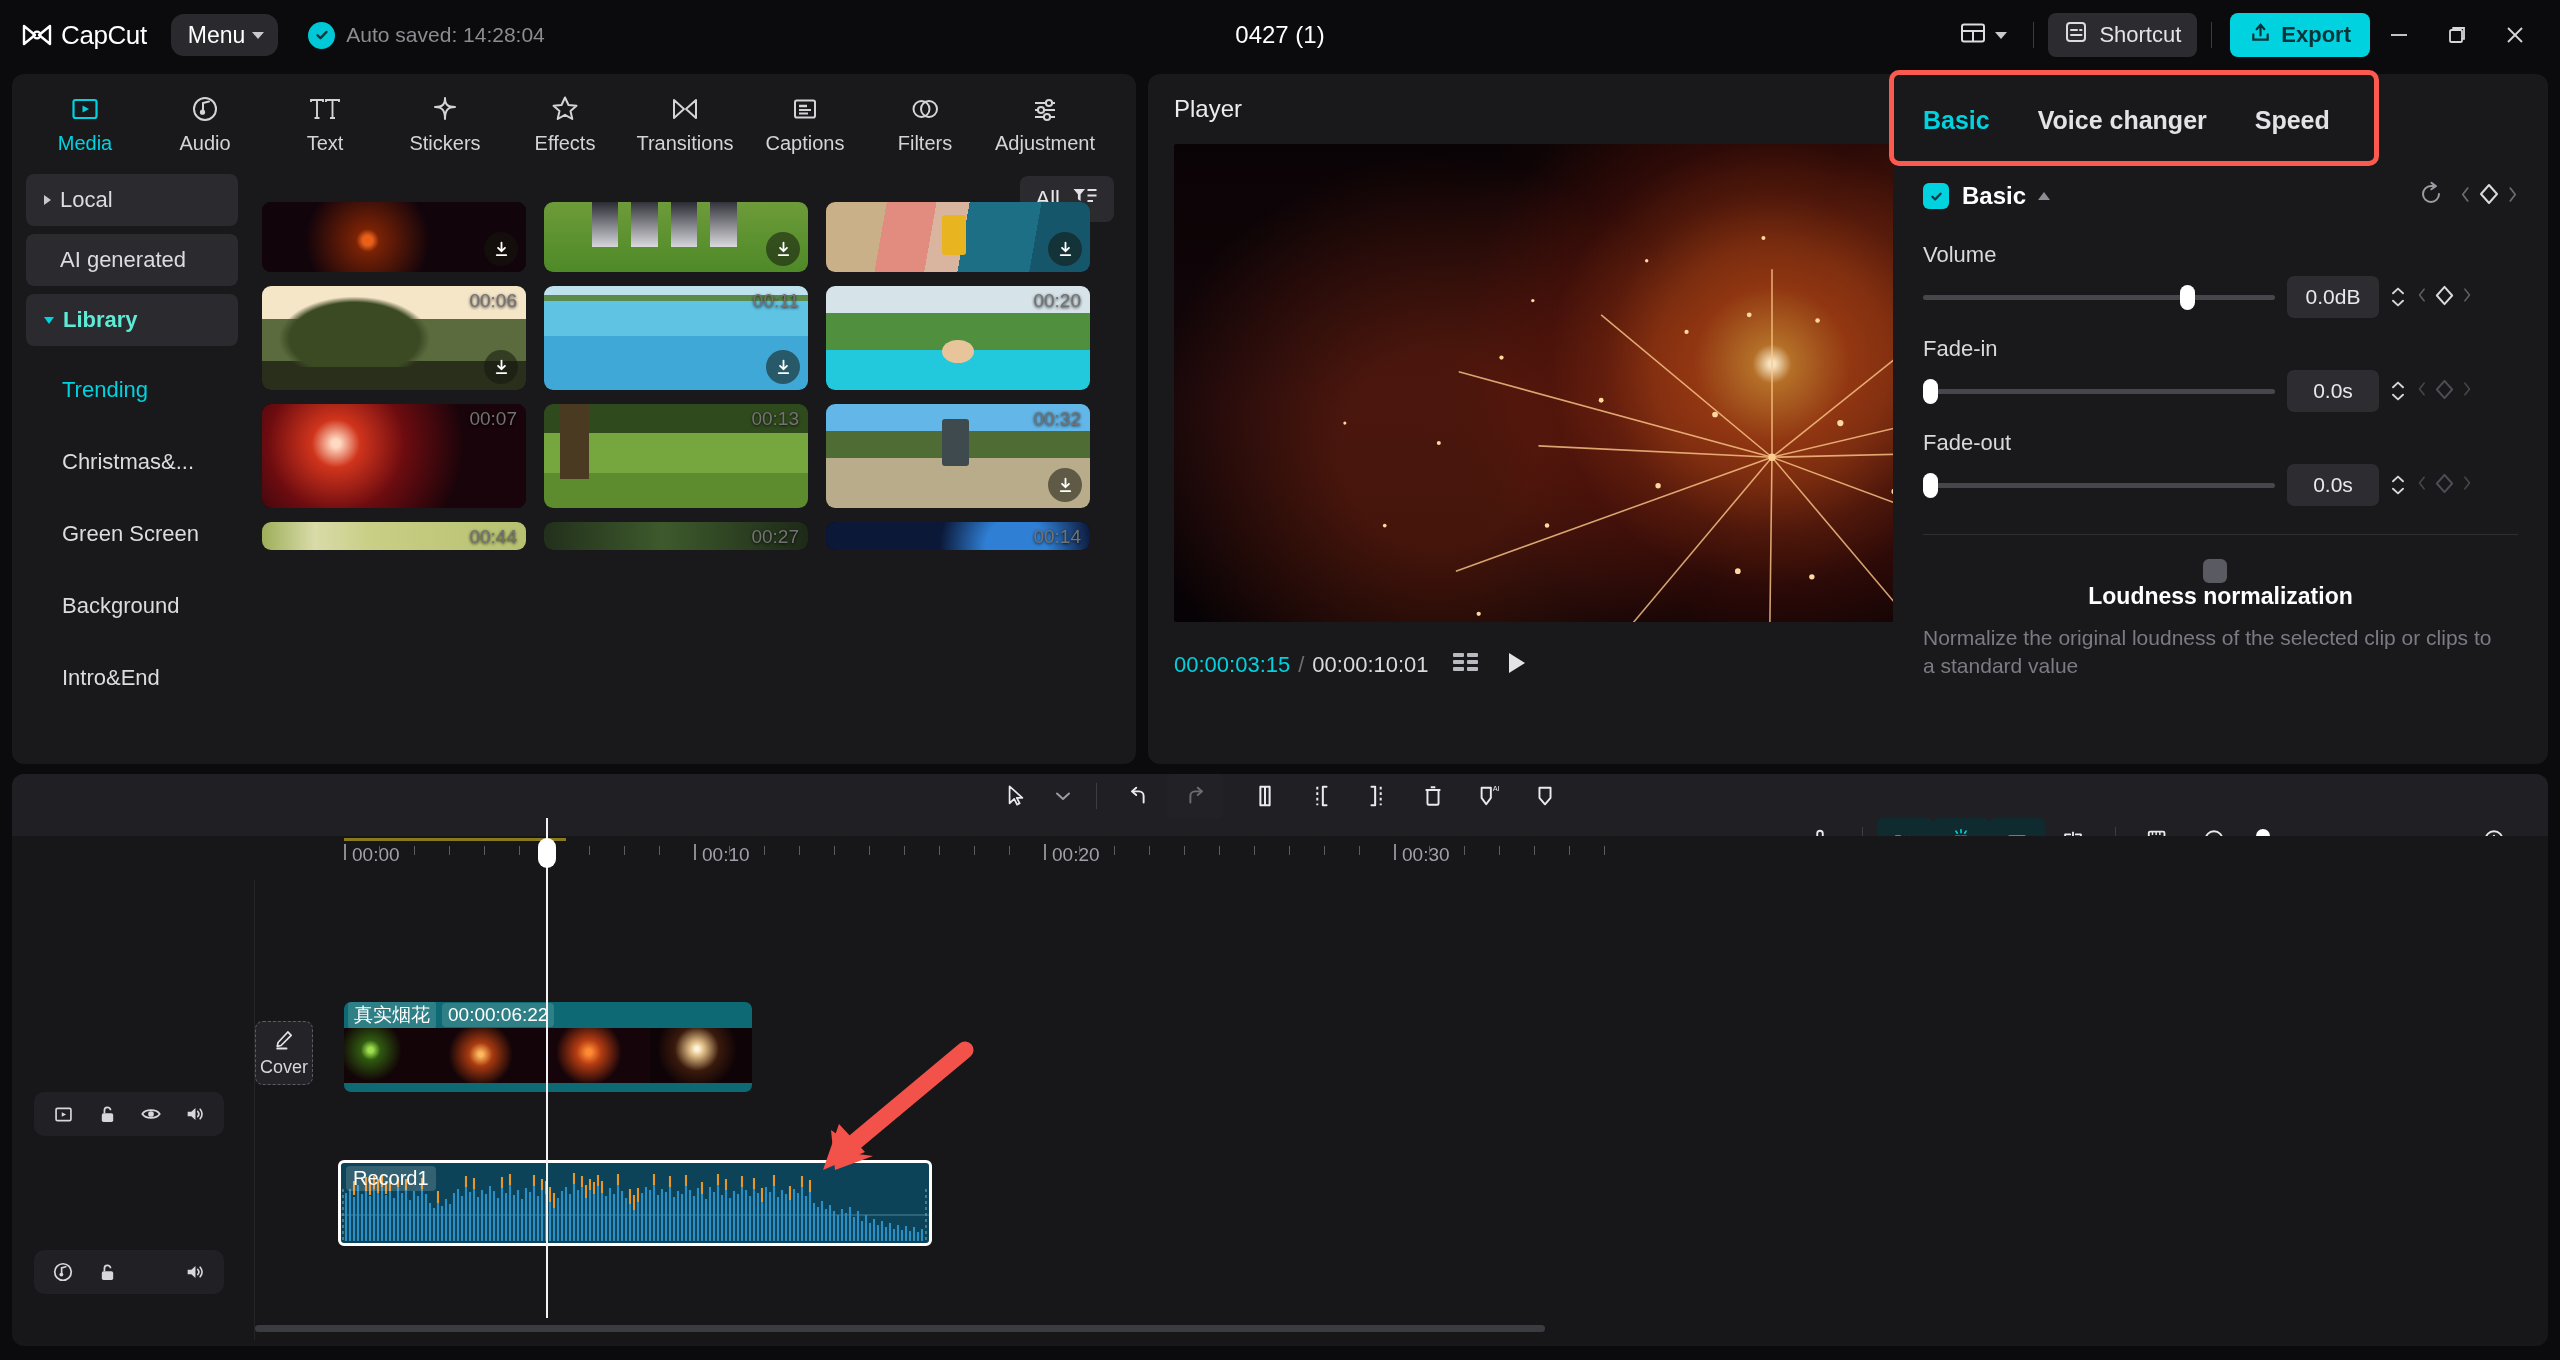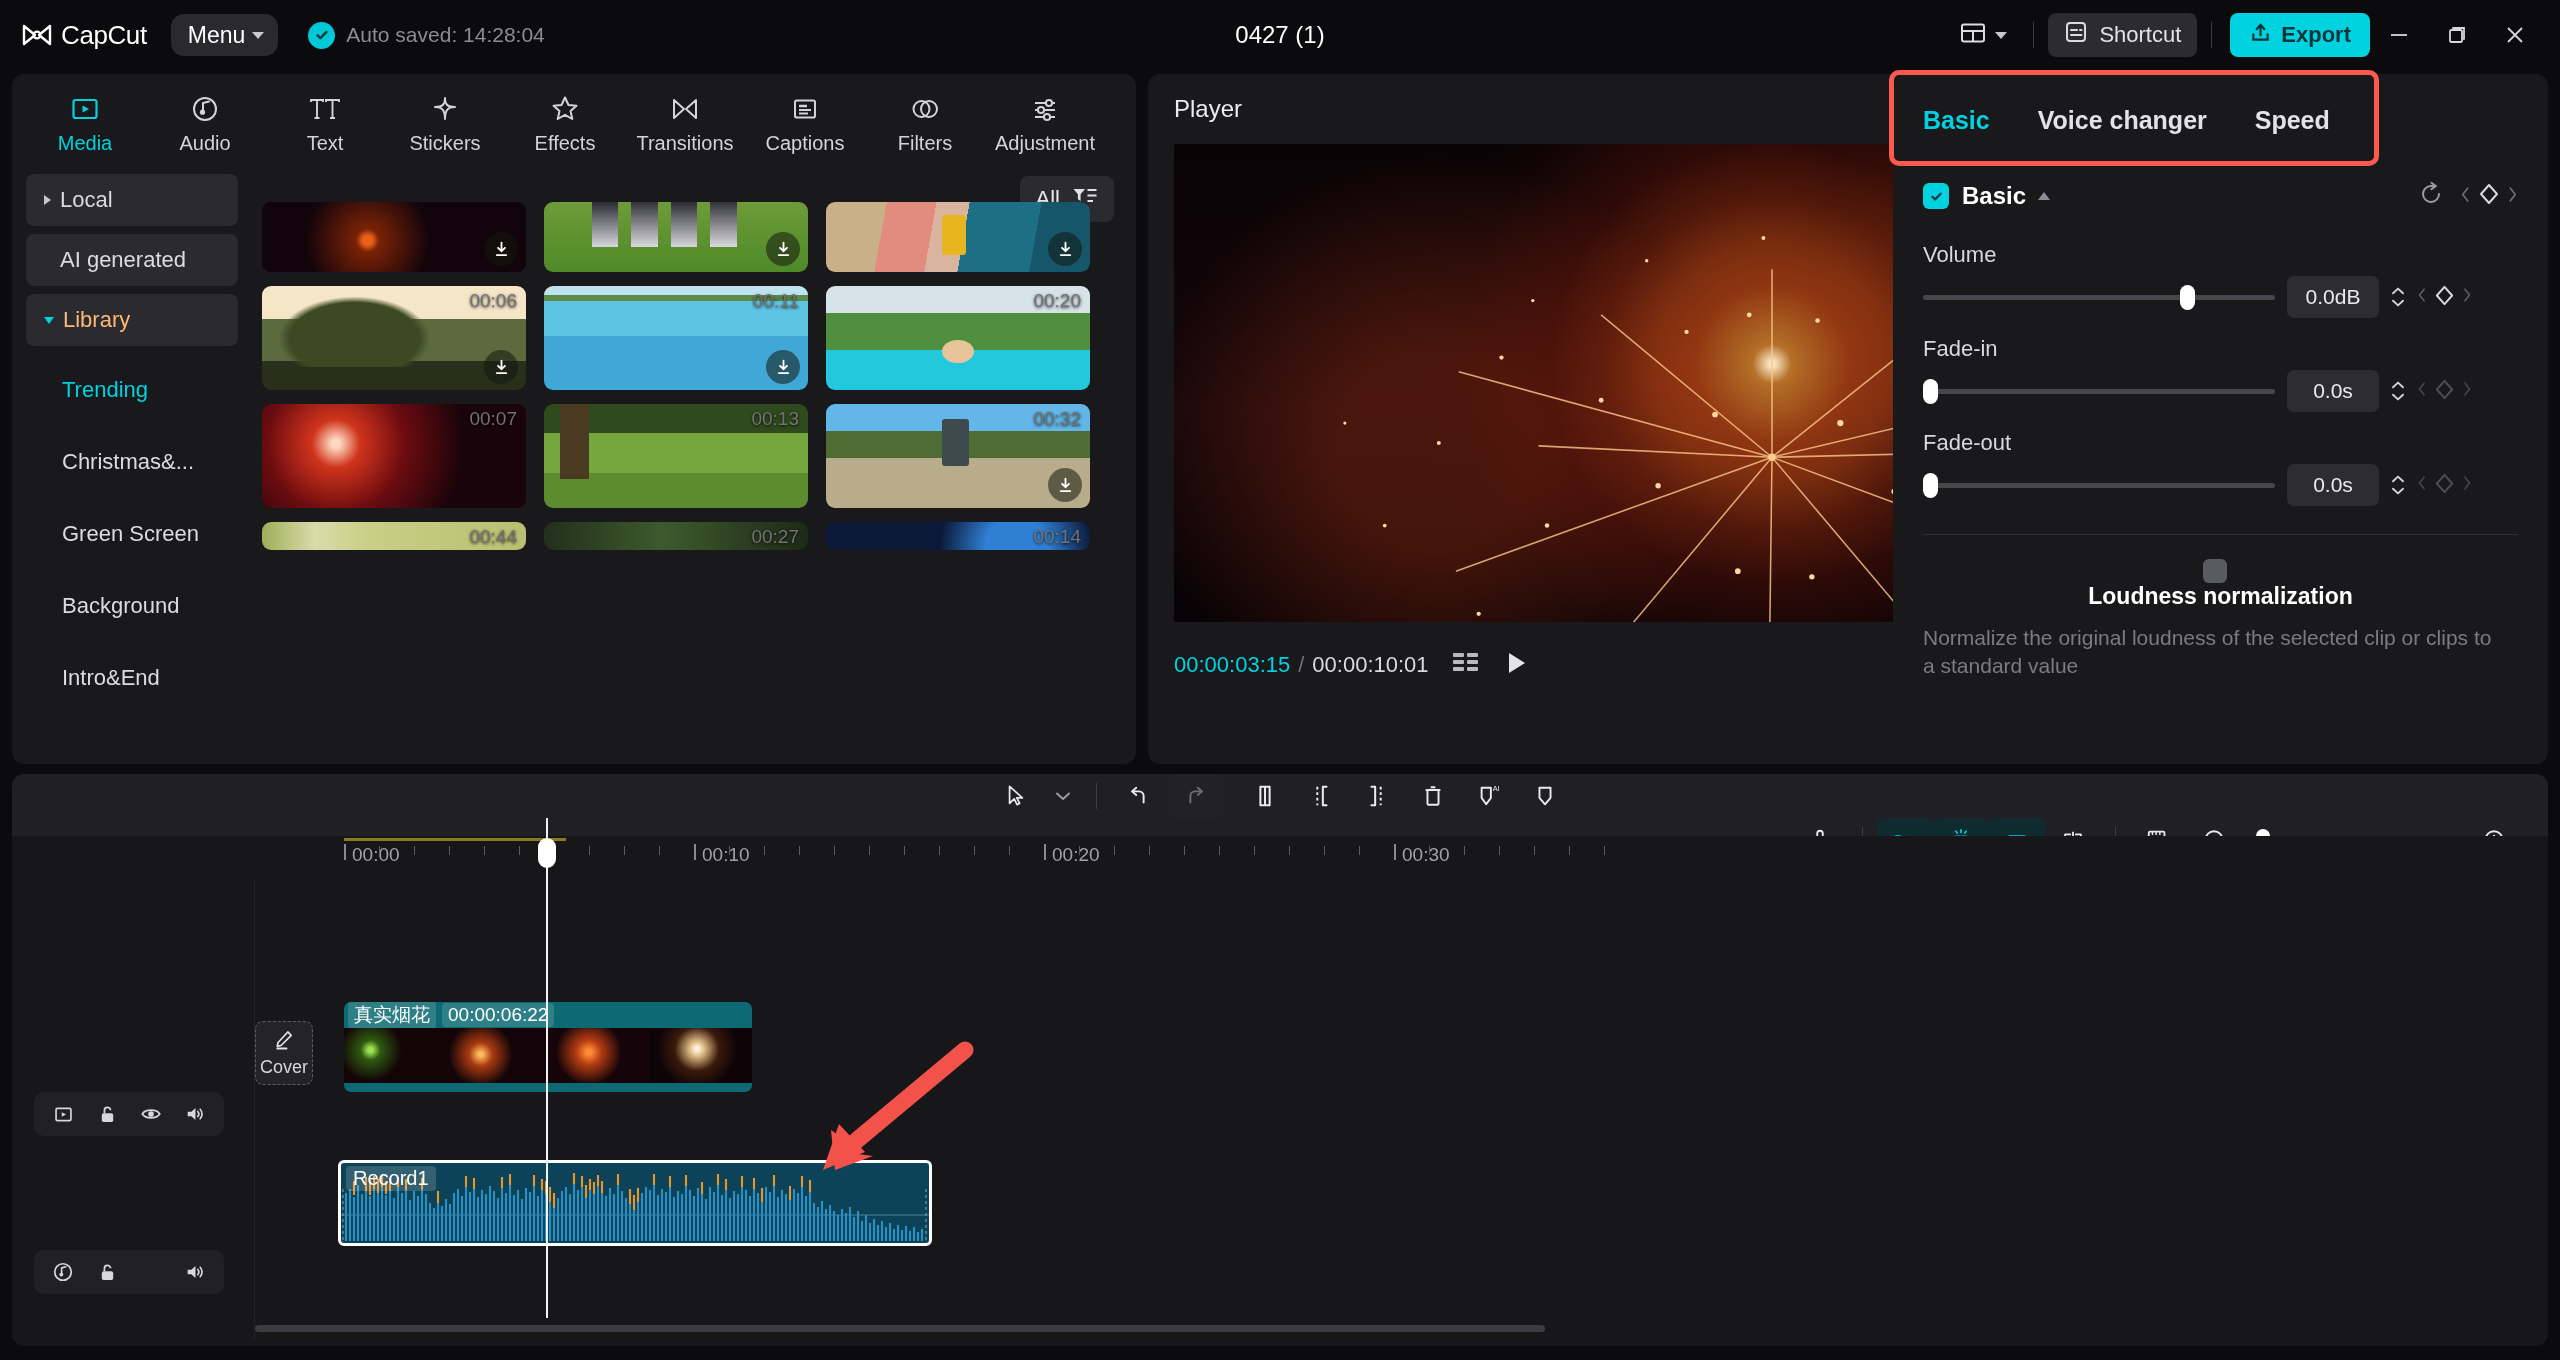--- a/index.html
+++ b/index.html
@@ -67,21 +67,21 @@
   .tabitem .lbl { font-size: 20px; white-space: nowrap; }
   .tabitem.active { color: #00d2e0; }
 
   .media-body { display: flex; height: 600px; }
   .side-list { width: 240px; padding: 10px 14px 0 14px; overflow: hidden; }
   .side-item {
     height: 52px; border-radius: 8px; display: flex; align-items: center;
     font-size: 22px; color: #dcdce0; cursor: pointer; padding-left: 18px; margin-bottom: 8px;
   }
   .side-item.box { background: #2a2a2f; }
-  .side-item.teal { color: #fdba74; }
+  .side-item.teal { color: #5eead4; font-weight: bold; }
   .tri-r { width: 0; height: 0; border-top: 5px solid transparent; border-bottom: 5px solid transparent; border-left: 7px solid #c8c8cc; margin-right: 9px; }
   .tri-d { width: 0; height: 0; border-left: 5px solid transparent; border-right: 5px solid transparent; border-top: 7px solid #00d2e0; margin-right: 9px; }
   .side-sub { height: 72px; display: flex; align-items: center; font-size: 22px; padding-left: 36px; color: #dcdce0; cursor: pointer; }
   .side-sub.teal { color: #00d2e0; }
 
   .grid-area { flex: 1; position: relative; padding: 0 18px 0 10px; }
   .filter-btn {
     position: absolute; right: 22px; top: 12px; background: #2a2a2f; border-radius: 8px;
     height: 46px; padding: 0 16px; display: flex; align-items: center; gap: 12px; font-size: 22px; cursor: pointer;
   }

